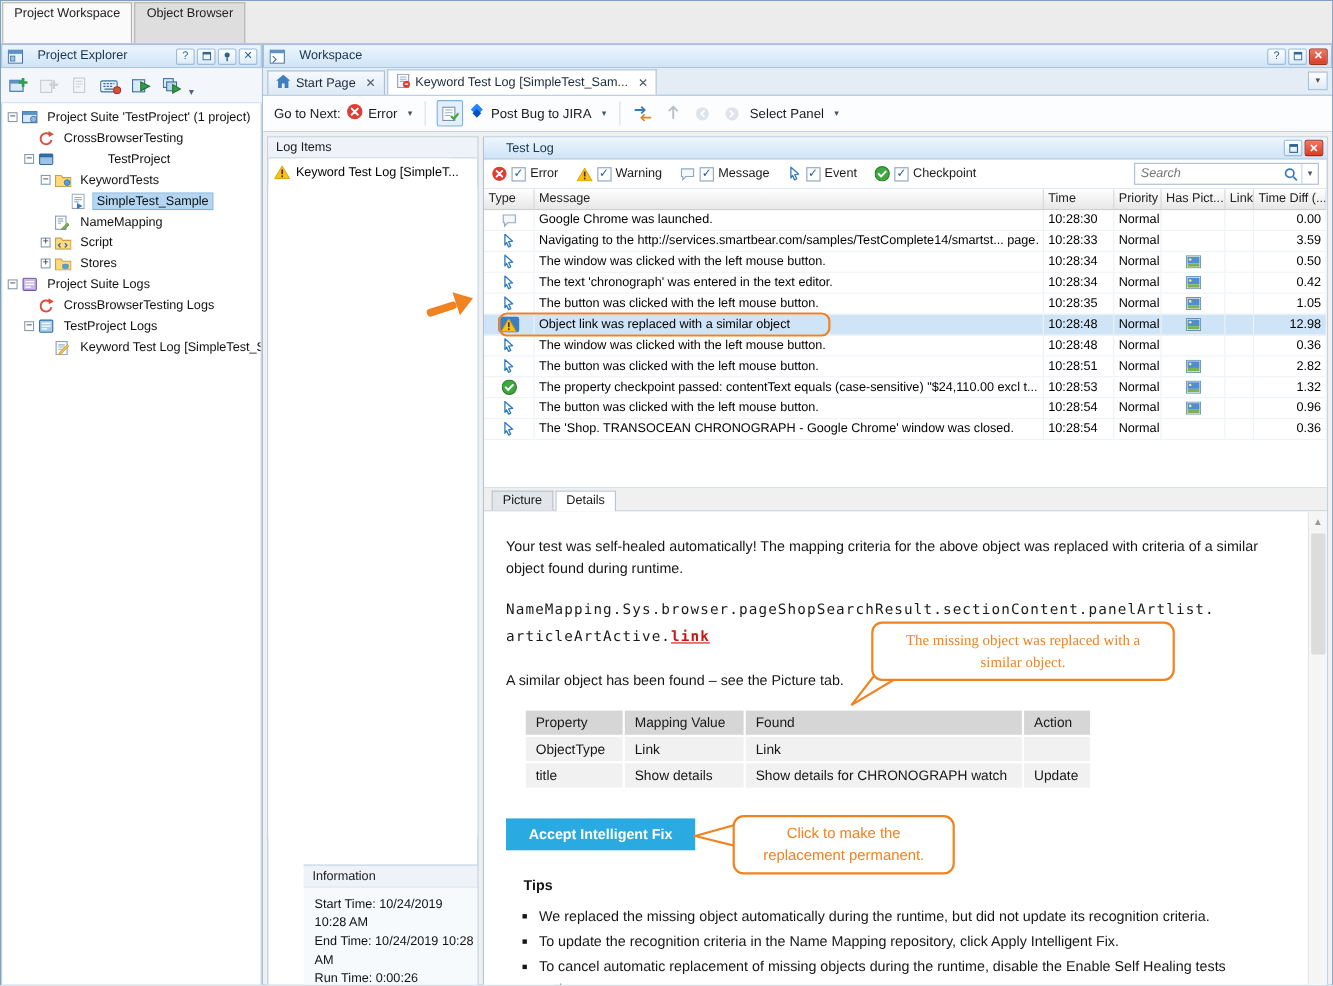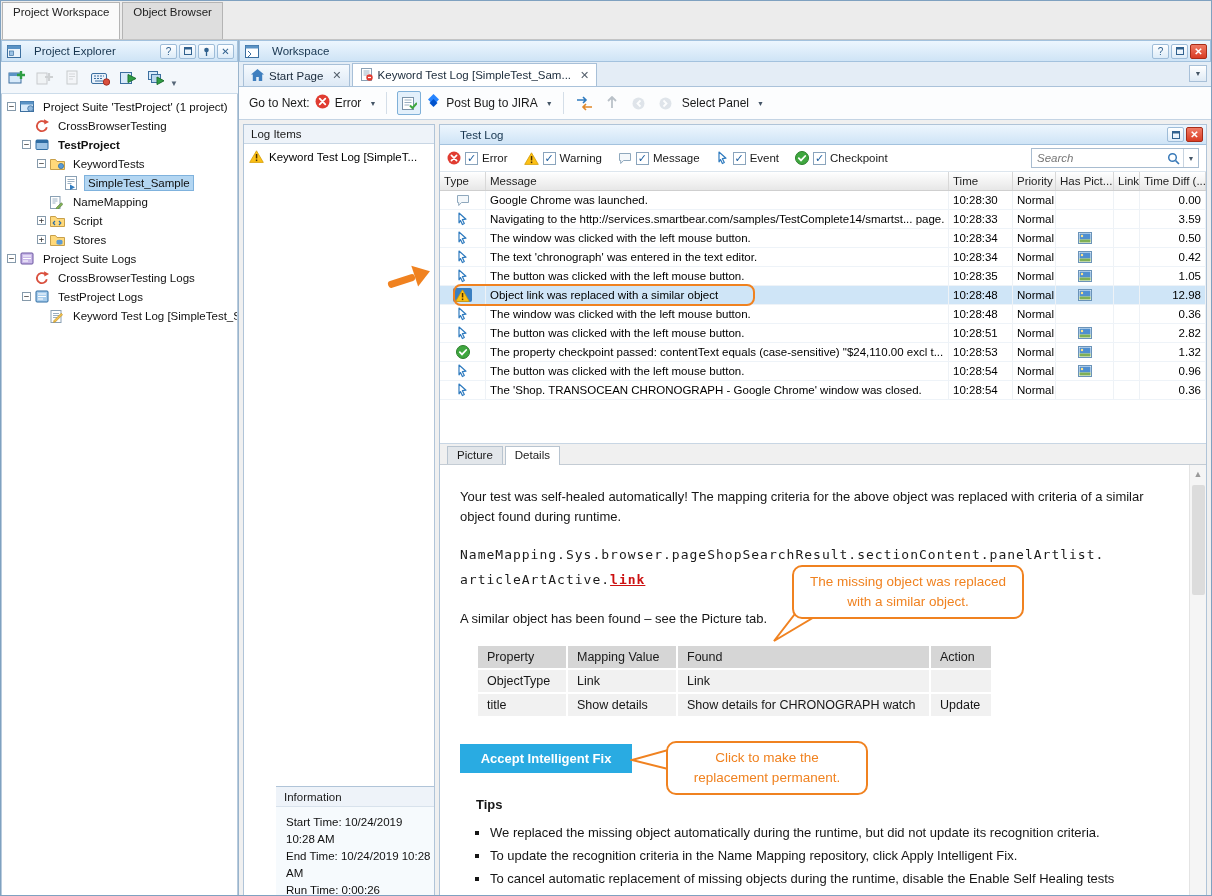--- a/index.html
+++ b/index.html
@@ -27,21 +27,21 @@
   .tb-ico { width:25px; height:25px; display:flex; align-items:center; justify-content:center; border-radius:2px; cursor:pointer; }
   .tb-ico.disabled { opacity:.4; filter:grayscale(1); }
   .tb-caret { font-size:8px; color:#567; align-self:flex-end; margin:0 0 3px -2px; }
   .tree { flex:1; background:#fff; border:1px solid #b8cbdd; border-top:none; overflow:hidden; padding-top:3px; font-size:11.5px; }
   .tree-item { height:19px; display:flex; align-items:center; white-space:nowrap; color:#101010; cursor:default; }
   .expander { width:9px; height:9px; border:1px solid #869aab; background:#fff; font-size:9px; line-height:7px; text-align:center; margin-right:4px; flex:0 0 9px; color:#333; font-family:"DejaVu Sans Mono",monospace; }
   .expander.empty { border:none; background:transparent; }
   .tree-icon { width:17px; height:15px; margin-right:3px; display:inline-flex; align-items:center; flex:0 0 17px; }
   .tree-label { padding:1px 3px; overflow:hidden; }
   .tree-item.selected .tree-label { background:#b3d6f2; outline:1px solid #7fb2dd; }
-  .tree-item.bold .tree-label { font-weight:bold; }
+  .tree-item.bold .tree-label { font-weight:normal;margin-left:40px; }
   .hscroll { height:16px; background:#f0f0f0; border-top:1px solid #d4d4d4; display:flex; align-items:center; }
   .hs-btn { width:17px; height:16px; display:flex; align-items:center; justify-content:center; cursor:pointer; }
   .hs-track { flex:1; height:16px; position:relative; }
   .hs-thumb { position:absolute; left:2px; top:2px; width:98px; height:12px; background:#cfcfcf; border-radius:2px; cursor:pointer; }
 
   
   .workspace { flex:1; display:flex; flex-direction:column; min-width:0; }
   .doc-tabs { height:25px; background:#e4edf6; display:flex; align-items:flex-end; padding:2px 24px 0 4px; border-bottom:1px solid #aac2da; position:relative; flex:0 0 25px; }
   .doc-tab { height:22px; display:flex; align-items:center; padding:0 7px; font-size:11.5px; border:1px solid #a8c0d8; border-bottom:none; background:linear-gradient(#f8fbfe,#dcead7); background:linear-gradient(#f6fafe,#dde9f5); margin-right:2px; gap:5px; color:#1a2a3a; cursor:pointer; white-space:nowrap; }
   .doc-tab.active { background:#fff; height:23px; }
@@ -108,21 +108,21 @@
   .d-table th { background:#d6d6d6; font-weight:normal; text-align:left; padding:4px 9px; border:2px solid #fff; color:#1a1a1a; }
   .d-table td { background:#f1f1f1; padding:4px 9px; border:2px solid #fff; }
   .col-prop { width:90px; } .col-map { width:110px; } .col-found { width:253px; } .col-act { width:62px; }
   .accept-btn { background:#29abe2; color:#fff; font-weight:bold; font-size:13px; border:none; padding:7px 0; width:172px; cursor:pointer; font-family:"Liberation Sans",sans-serif; }
   .tips-title { font-weight:bold; margin:24px 16px 10px; }
   .tips-list { margin-left:30px; line-height:21px; list-style-type:square; max-width:1080px; }
   .tips-list li { margin-bottom:2px; }
 
   
   .callout { position:absolute; border:2px solid #f08220; border-radius:10px; background:#fff; color:#f08220; font-size:13.5px; text-align:center; padding:5px 12px; line-height:20px; z-index:6; }
-  .callout-1 { left:352px; top:100px; width:232px; }
+  .callout-1 { left:352px; top:100px; width:276px;font-family:Liberation Serif, serif; }
   .callout-2 { left:226px; top:276px; width:202px; }
   .co-tail { position:absolute; z-index:5; }
 
   
   .v-scroll { position:absolute; right:0; top:0; width:17px; height:100%; background:#f5f5f5; border-left:1px solid #e4e4e4; z-index:4; }
   .vs-btn { height:17px; display:flex; align-items:center; justify-content:center; color:#9a9a9a; font-size:9px; cursor:pointer; }
   .vs-thumb { position:absolute; top:20px; left:2px; width:13px; height:110px; background:#dcdcdc; border-radius:2px; cursor:pointer; }
 
   
   .big-arrow { position:absolute; left:386px; top:266px; transform:rotate(-18deg); display:flex; align-items:center; z-index:9; pointer-events:none; }

